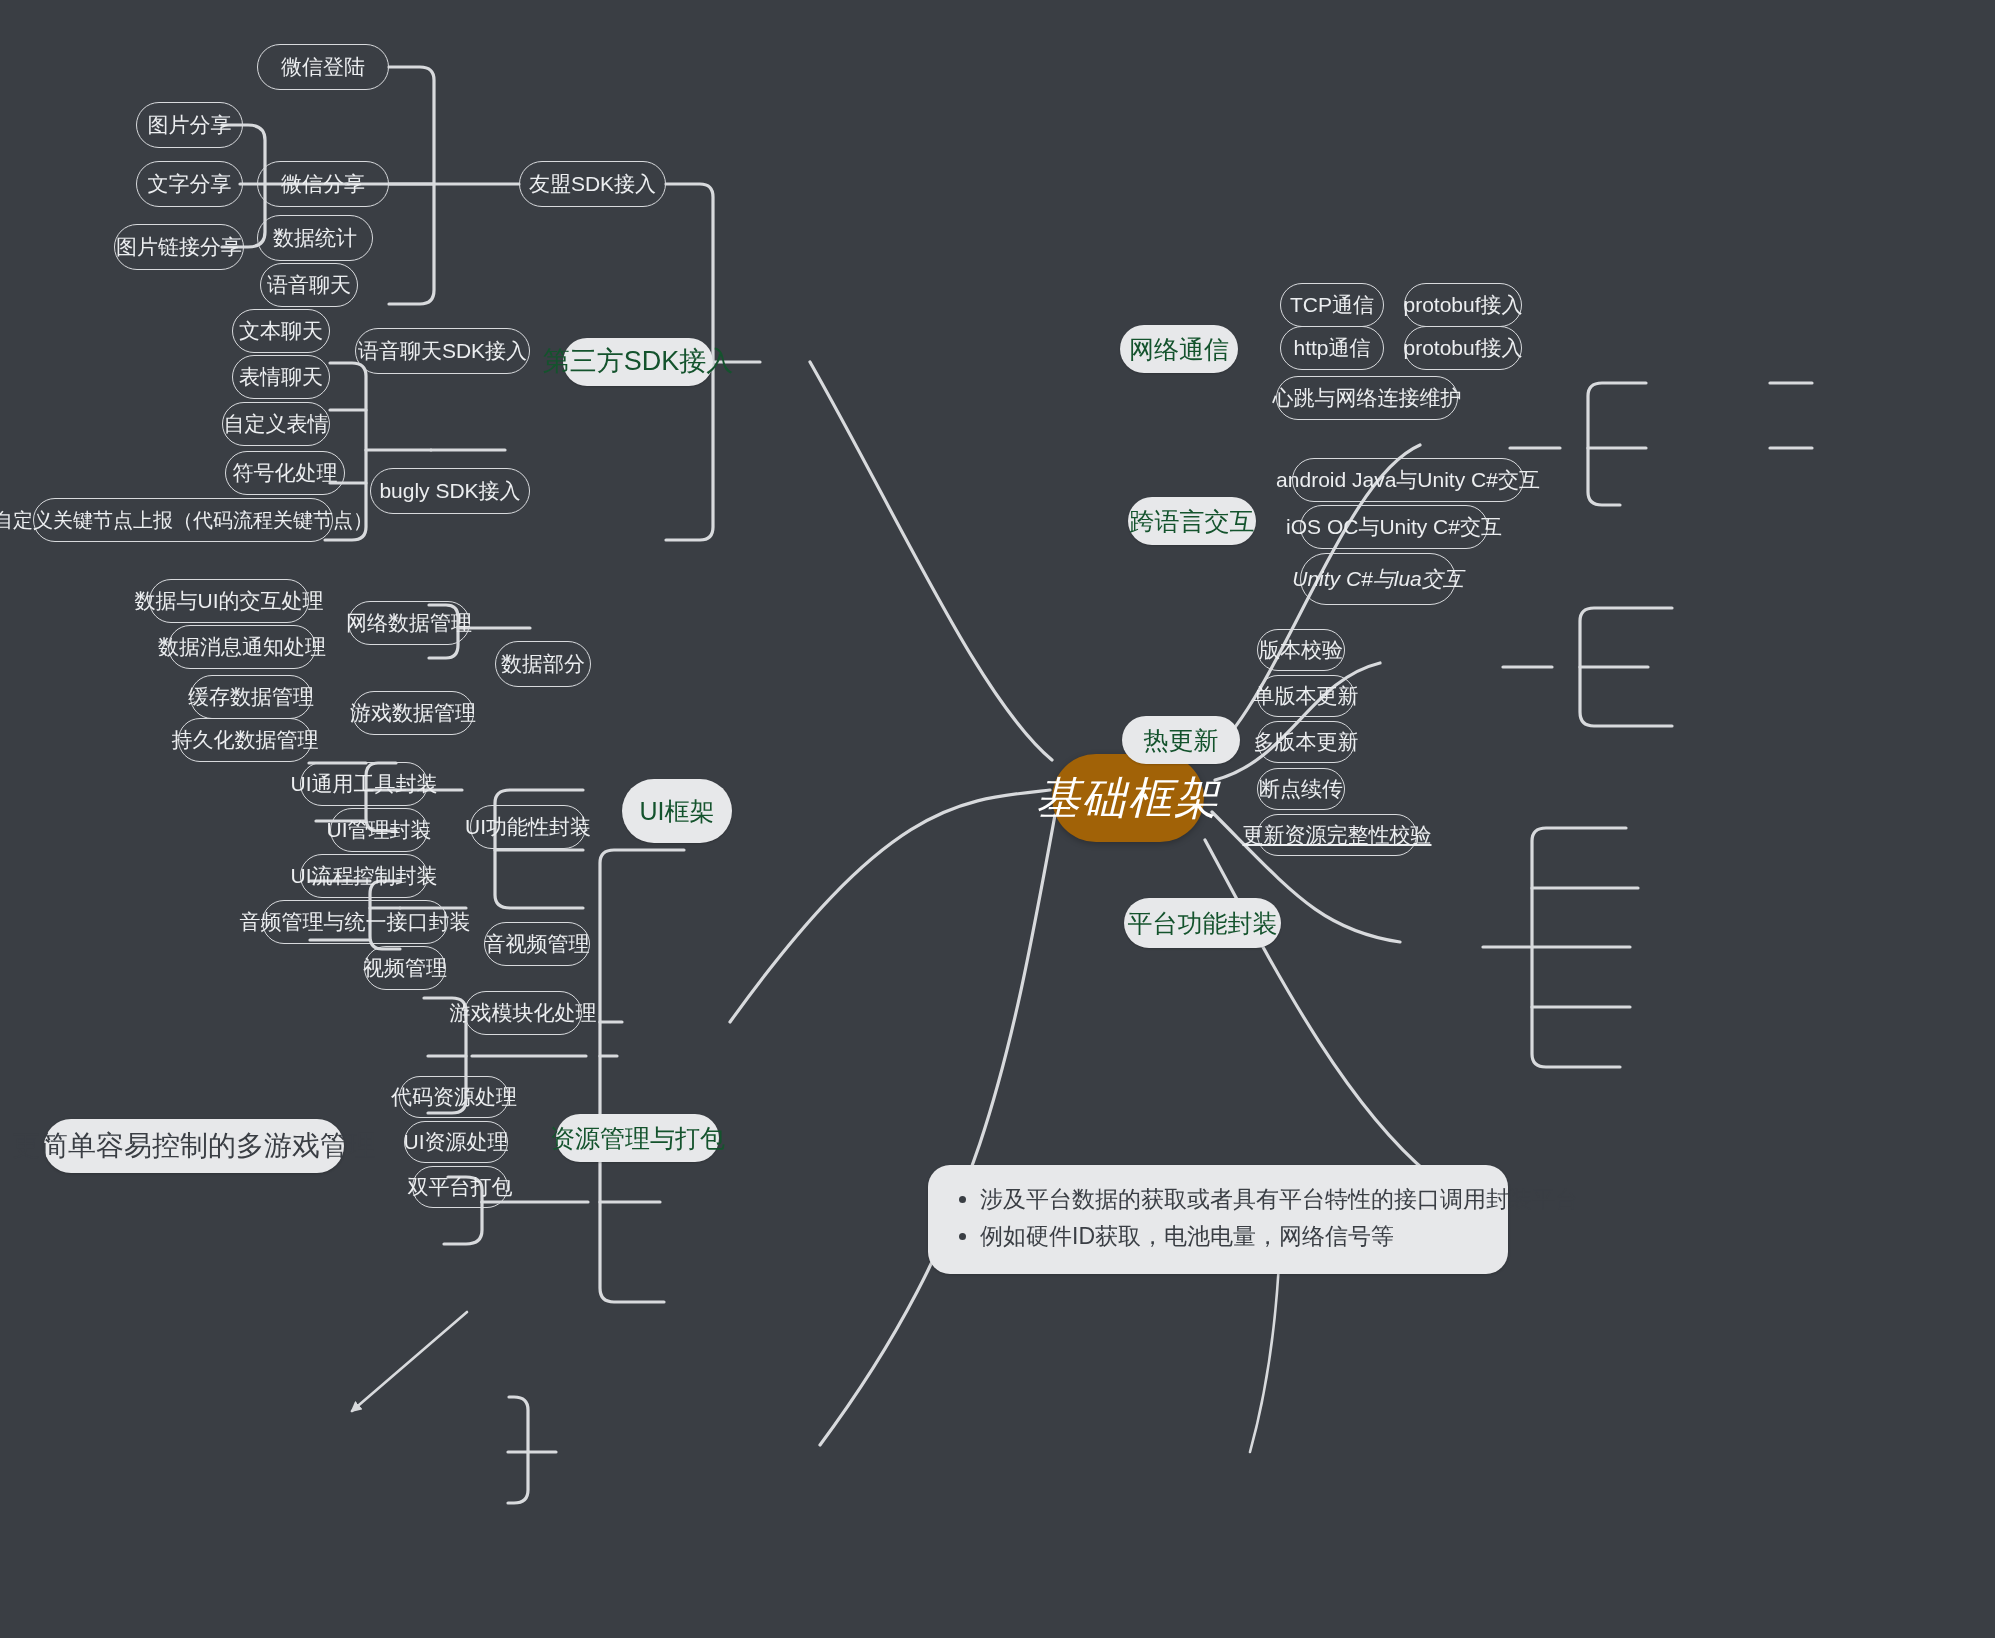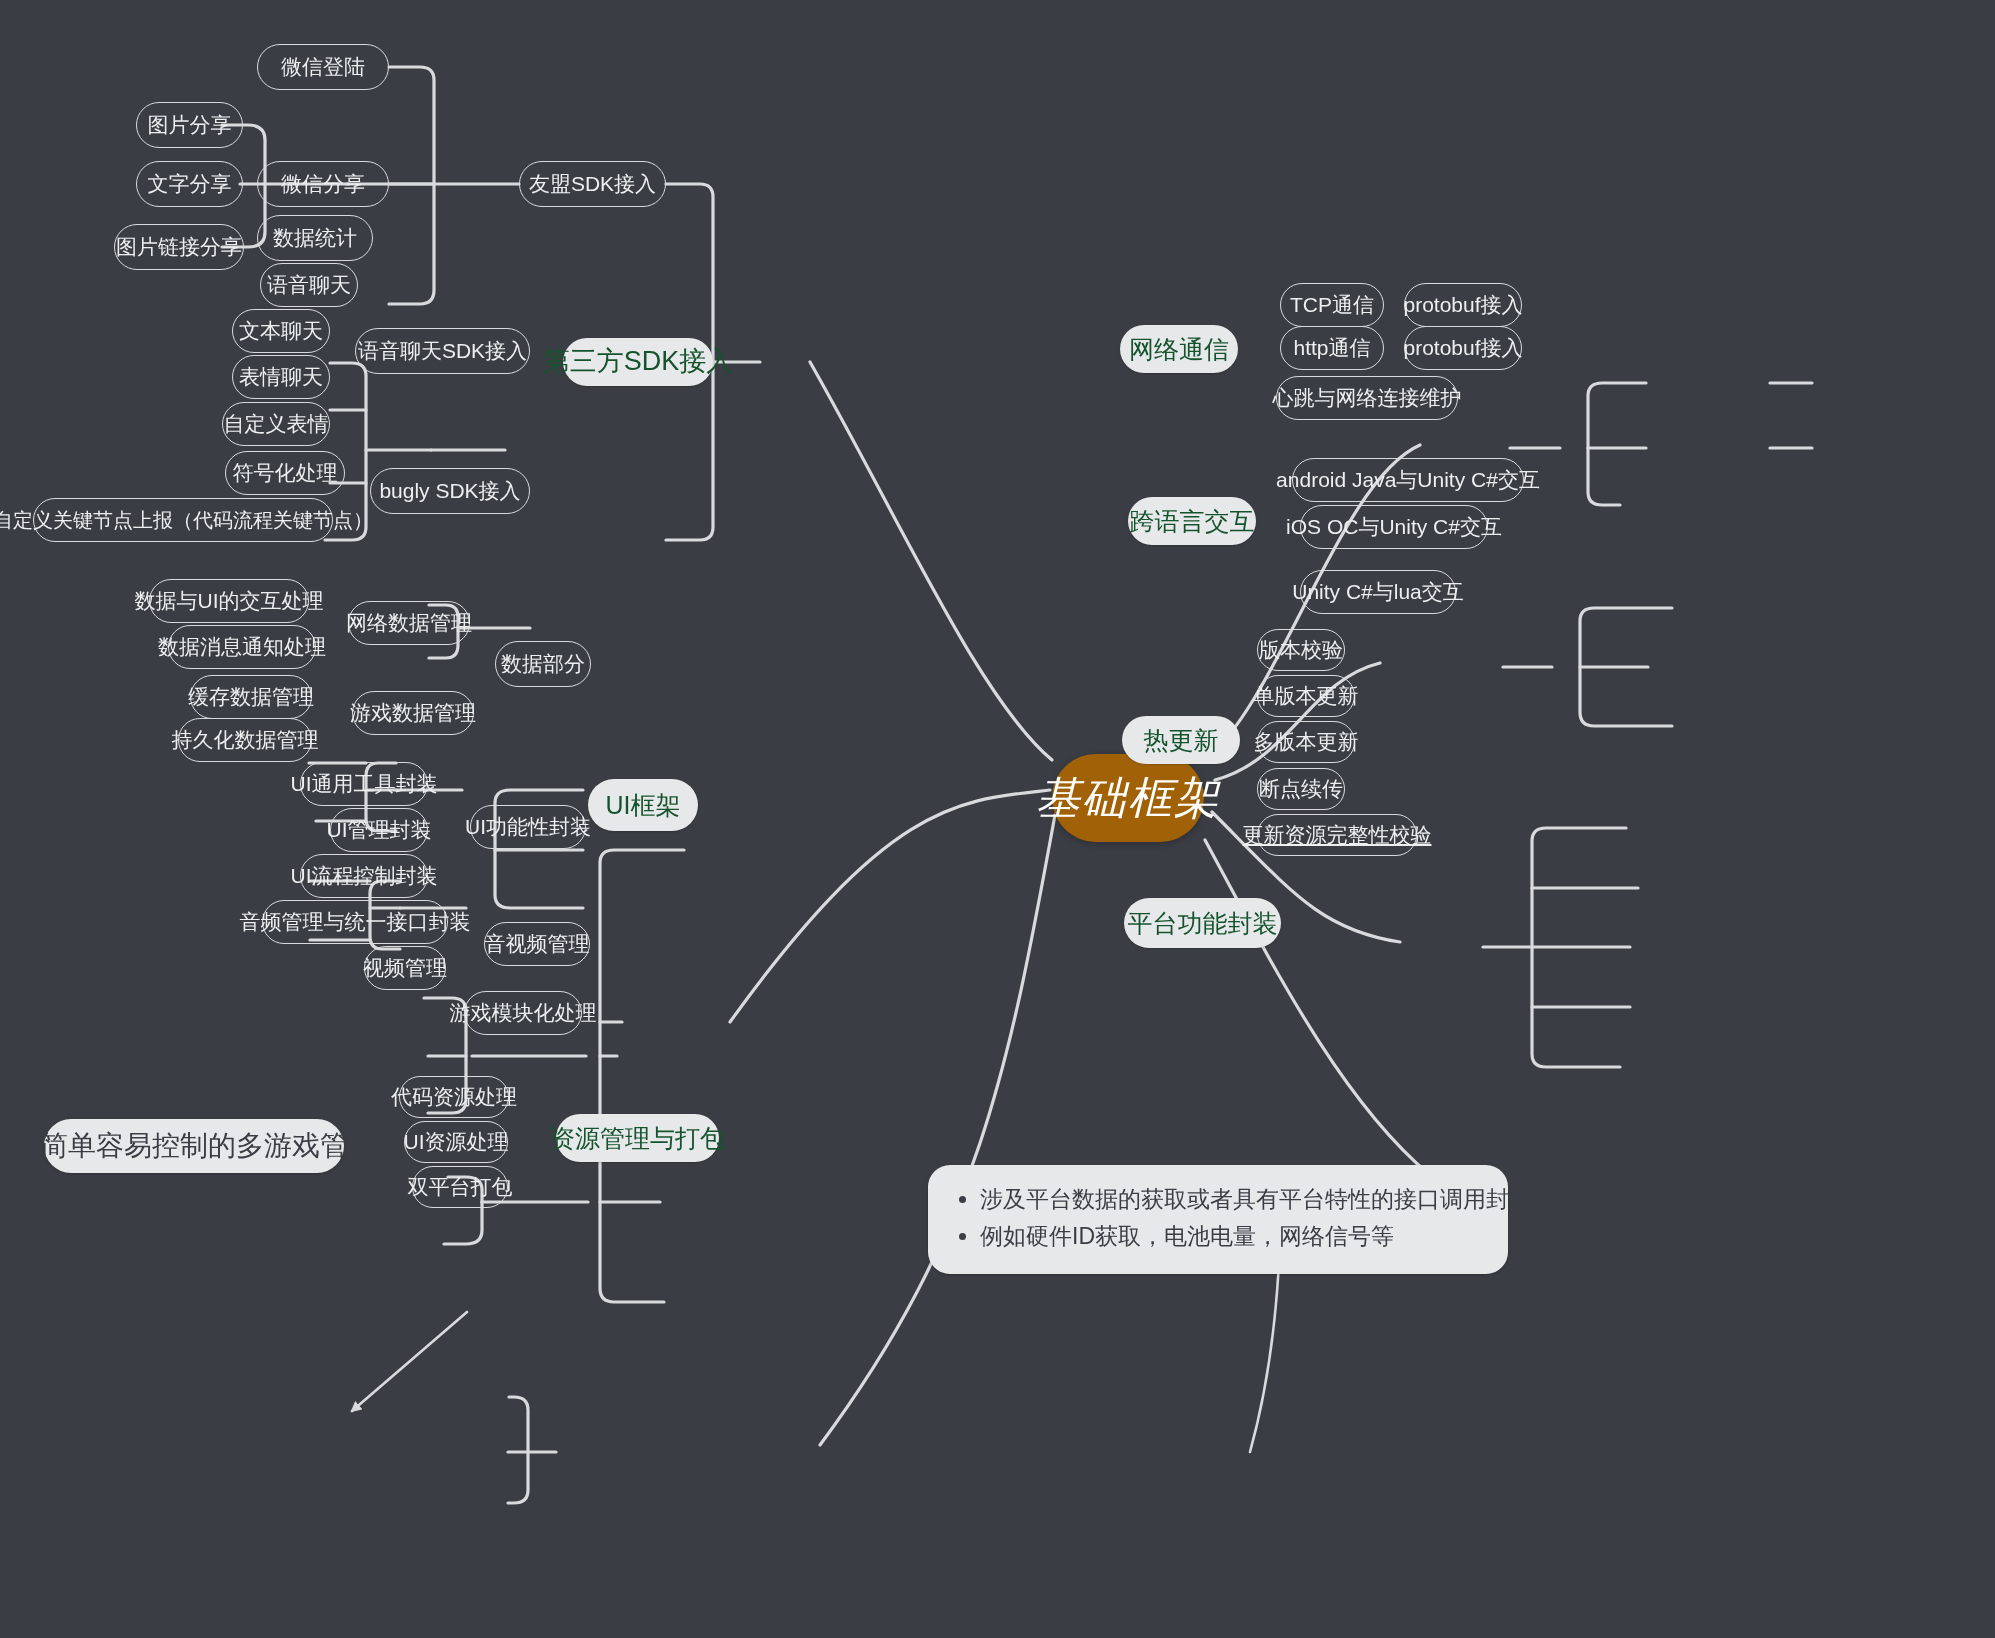--- a/index.html
+++ b/index.html
@@ -242,21 +242,21 @@
 
   <div class="node branch" style="left:1128px;top:497px;width:128px;height:48px;">
     <span>跨语言交互</span>
   </div>
   <div class="node leaf" style="left:1292px;top:458px;width:232px;height:44px;">
     <span>android Java与Unity C#交互</span>
   </div>
   <div class="node leaf" style="left:1300px;top:505px;width:188px;height:44px;">
     <span>iOS OC与Unity C#交互</span>
   </div>
-  <div class="node leaf" style="left:1300px;top:570px;width:156px;height:44px;">
+  <div class="node leaf" style="left:1300px;top:553px;width:156px;height:52px;font-style:italic;">
     <span>Unity C#与lua交互</span>
   </div>
 
   <div class="node branch" style="left:1122px;top:716px;width:118px;height:48px;">
     <span>热更新</span>
   </div>
   <div class="node leaf" style="left:1257px;top:629px;width:88px;height:42px;">
     <span>版本校验</span>
   </div>
   <div class="node leaf" style="left:1257px;top:675px;width:98px;height:42px;">
@@ -275,21 +275,21 @@
   <div class="node branch" style="left:1124px;top:898px;width:157px;height:50px;">
     <span>平台功能封装</span>
   </div>
   <div class="note" style="left:928px;top:1165px;width:580px;">
     <ul>
       <li>涉及平台数据的获取或者具有平台特性的接口调用封装平台</li>
       <li>例如硬件ID获取，电池电量，网络信号等</li>
     </ul>
   </div>
 
-  <div class="node branch" style="left:588px;top:779px;width:110px;height:52px;justify-content:center;">
+  <div class="node branch" style="left:622px;top:779px;width:110px;height:64px;justify-content:center;">
     <span>UI框架</span>
   </div>
 
   <div class="node leaf" style="left:495px;top:641px;width:96px;height:46px;">
     <span>数据部分</span>
   </div>
   <div class="node leaf" style="left:348px;top:601px;width:122px;height:44px;">
     <span>网络数据管理</span>
   </div>
   <div class="node leaf" style="left:149px;top:579px;width:160px;height:44px;">

